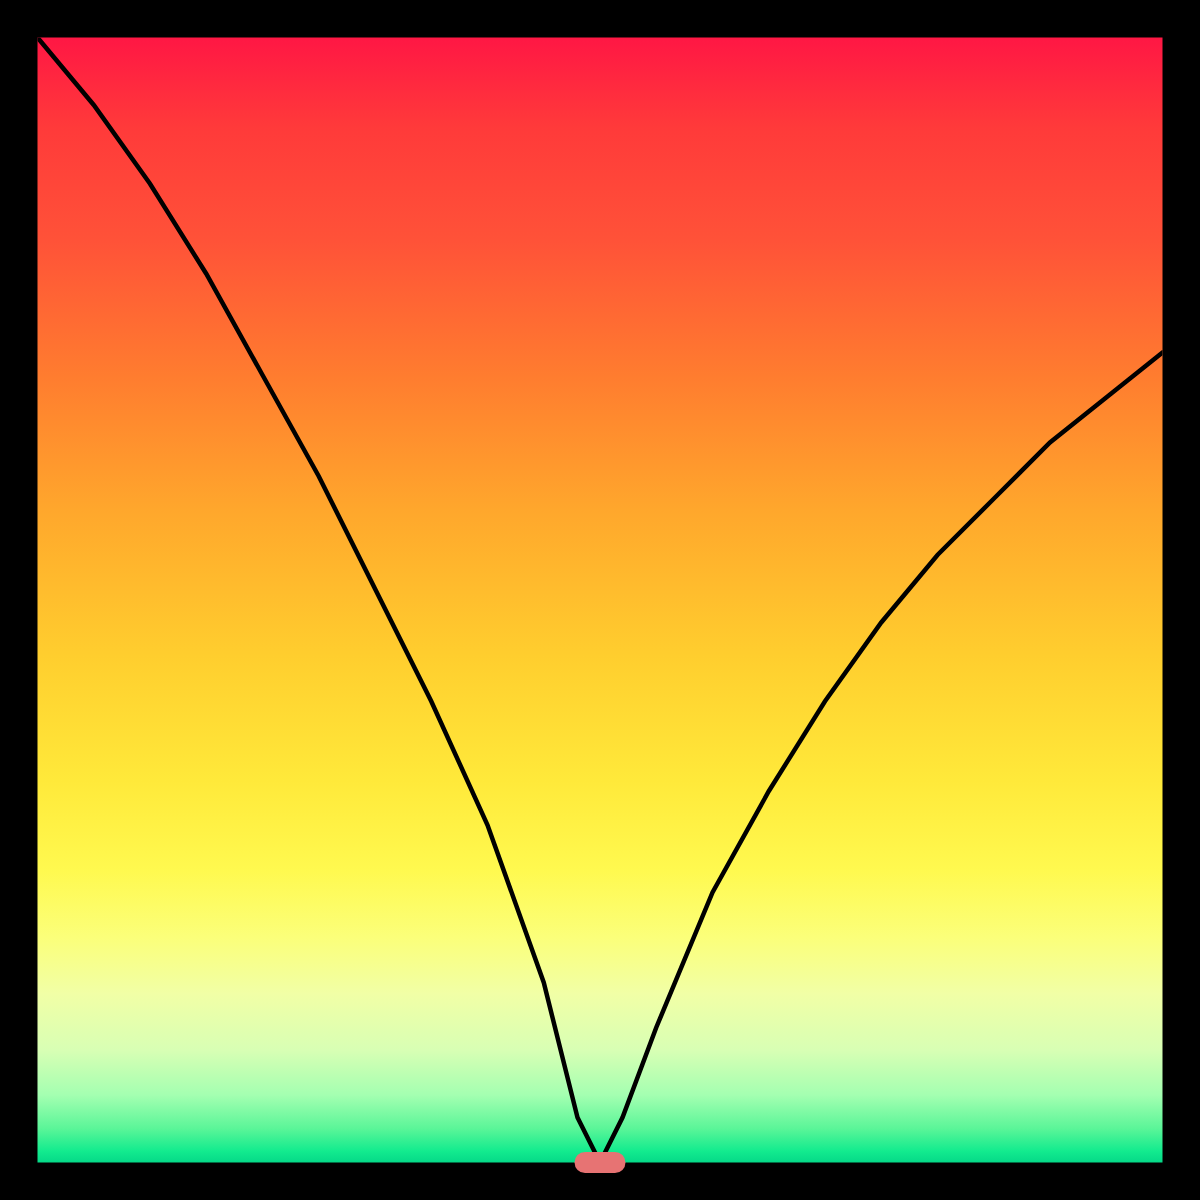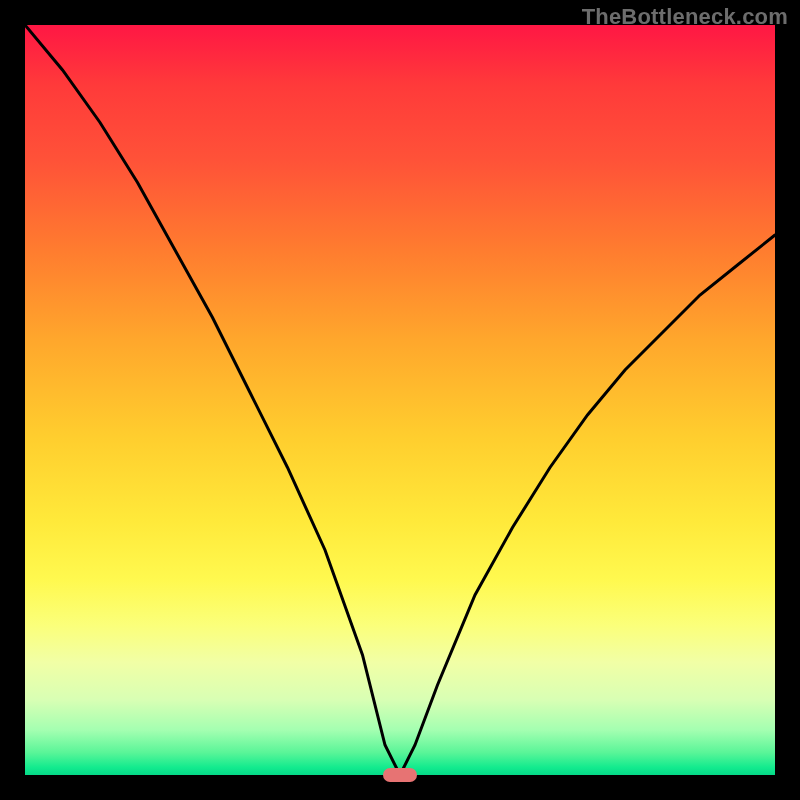--- a/index.html
+++ b/index.html
@@ -71,15 +71,14 @@
 <div class="container">
 
   <div class="plot-area"></div>
 
   <svg class="curve-svg" viewBox="0 0 750 750" preserveAspectRatio="none">
     <path id="curve-path" fill="none" stroke="#000000" stroke-width="3" stroke-linecap="round" d="M0.0 0.0 L37.5 45.0 L75.0 97.5 L112.5 157.5 L150.0 225.0 L187.5 292.5 L225.0 367.5 L262.5 442.5 L300.0 525.0 L337.5 630.0 L360.0 720.0 L375.0 750.0 L390.0 720.0 L412.5 660.0 L450.0 570.0 L487.5 502.5 L525.0 442.5 L562.5 390.0 L600.0 345.0 L637.5 307.5 L675.0 270.0 L712.5 240.0 L750.0 210.0"></path>
   </svg>
 
   <div id="marker" class="marker" style="left: 400px; top: 775px;"></div>
 
-  <div class="watermark">TheBottleneck.com</div>
 
 </div>
 
 </body></html>

